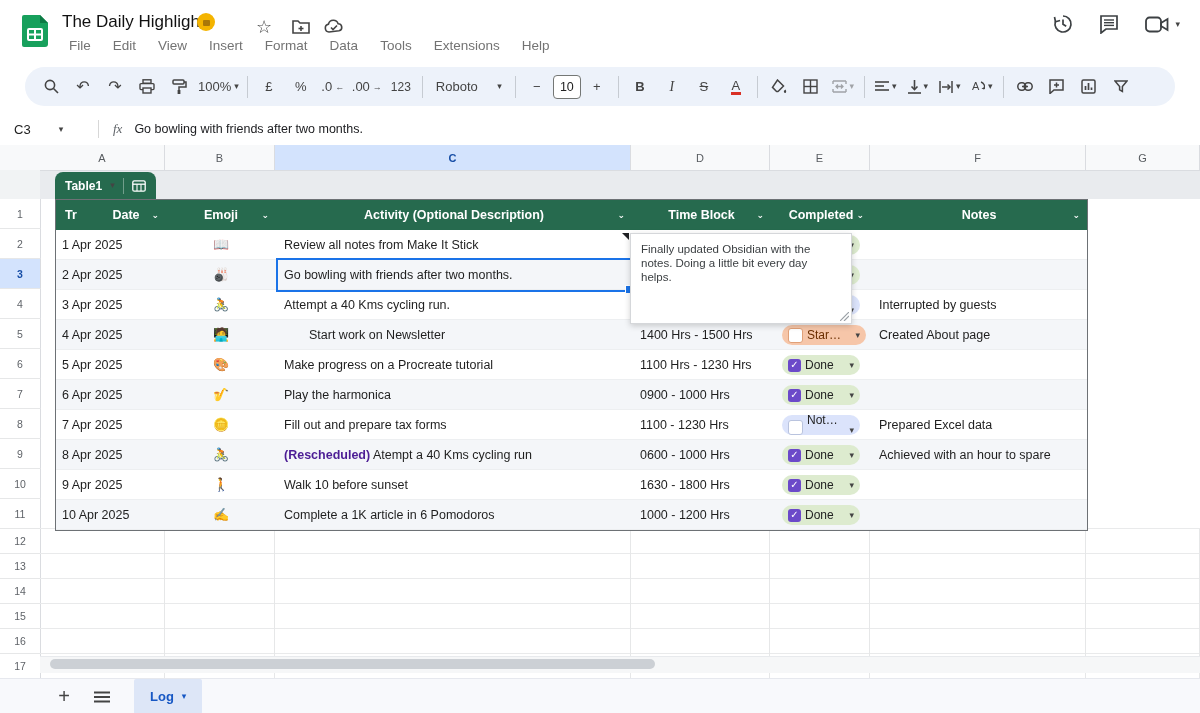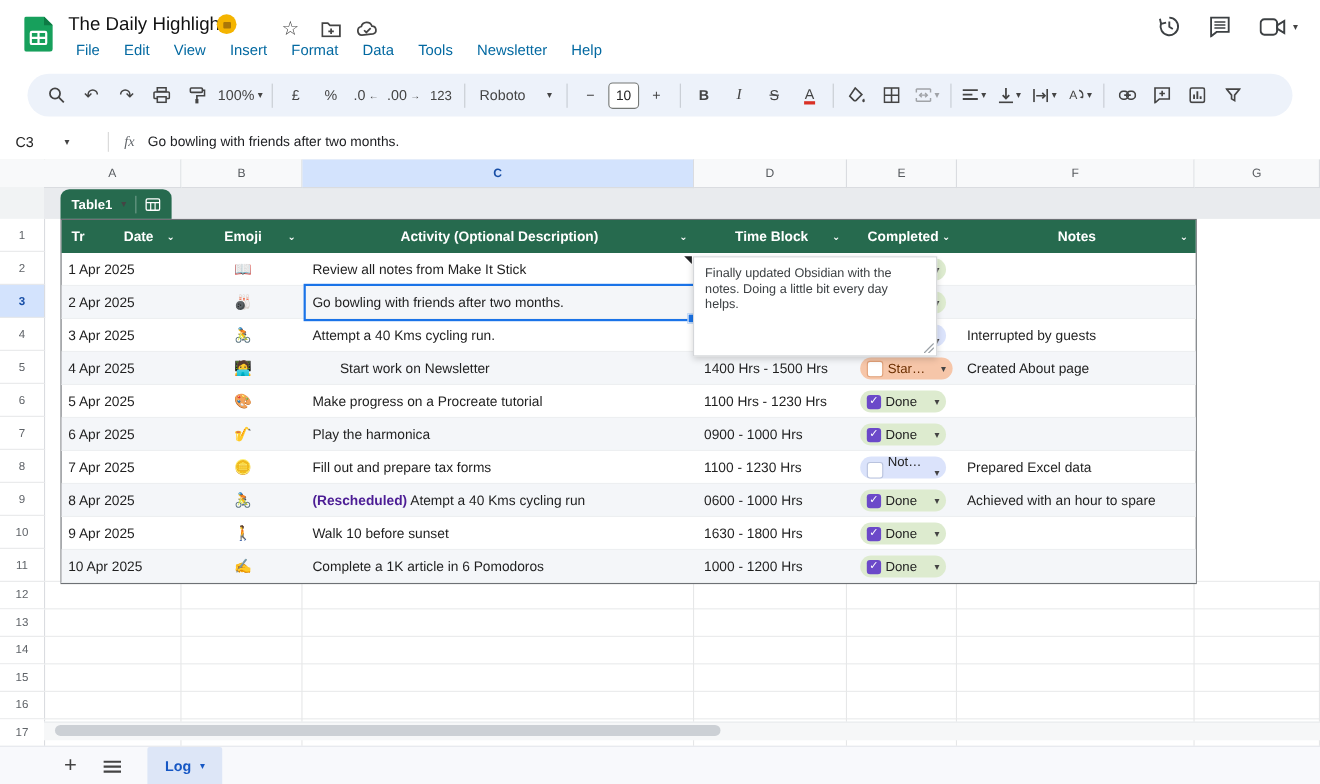--- a/index.html
+++ b/index.html
@@ -11,21 +11,21 @@
 
   
   #topbar{left:0;top:0;width:1200px;height:60px;background:#fff;}
   #sheets-logo{left:22px;top:15px;width:26px;height:32px;}
   #doc-title{left:62px;top:12px;font-size:17px;font-weight:500;color:#111;}
   #title-badge{left:197px;top:13px;width:18px;height:18px;border-radius:50%;background:#f4b400;
                display:flex;align-items:center;justify-content:center;}
   #title-badge .lockbody{width:7px;height:6px;background:#a97708;border-radius:1px;margin-top:2px;}
   .title-ico{top:16px;color:#444;cursor:pointer;}
   #menu-row{left:58px;top:36px;display:flex;}
-  .menu-item{font-size:13.5px;color:#0369a1;padding:2px 11px;cursor:pointer;}
+  .menu-item{font-size:13.5px;color:#737373;padding:2px 11px;cursor:pointer;}
   #topright{right:20px;top:14px;display:flex;align-items:center;gap:26px;}
   .caret{font-size:9px;color:#444;line-height:1;}
 
   
   #toolbar{left:25px;top:67px;width:1150px;height:39px;background:#edf2fa;border-radius:20px;
            display:flex;align-items:center;padding:0 10px;box-sizing:border-box;}
   .tb{display:flex;align-items:center;justify-content:center;height:28px;min-width:26px;
       border-radius:4px;color:#444;font-size:13px;cursor:pointer;gap:3px;padding:0 3px;}
   .tb.txt{font-weight:500;}
   .tbsep{width:1px;height:22px;background:#c6cbd2;margin:0 5px;}
@@ -132,21 +132,21 @@
     <path d="M7 8.5 l2 2 l4 -4" fill="none" stroke="#444" stroke-width="1.6"></path>
   </svg>
   <div id="menu-row" class="abs">
       <div class="menu-item">File</div>
       <div class="menu-item">Edit</div>
       <div class="menu-item">View</div>
       <div class="menu-item">Insert</div>
       <div class="menu-item">Format</div>
       <div class="menu-item">Data</div>
       <div class="menu-item">Tools</div>
-      <div class="menu-item">Newsletter</div>
+      <div class="menu-item">Extensions</div>
       <div class="menu-item">Help</div>
     </div>
   <div id="topright" class="abs">
     <svg width="20" height="20" viewBox="0 0 20 20">
       <path d="M10 2 a8 8 0 1 1 -7.6 5.5" fill="none" stroke="#3c4043" stroke-width="1.7"></path>
       <path d="M1.5 3 l1 4.7 4.6 -1.2" fill="none" stroke="#3c4043" stroke-width="1.7"></path>
       <path d="M10 5.5 v4.8 l3.2 2" fill="none" stroke="#3c4043" stroke-width="1.7"></path>
     </svg>
     <svg width="20" height="20" viewBox="0 0 20 20">
       <path d="M2 2 h16 v13 h-11 l-5 4z" fill="none" stroke="#3c4043" stroke-width="1.7"></path>

